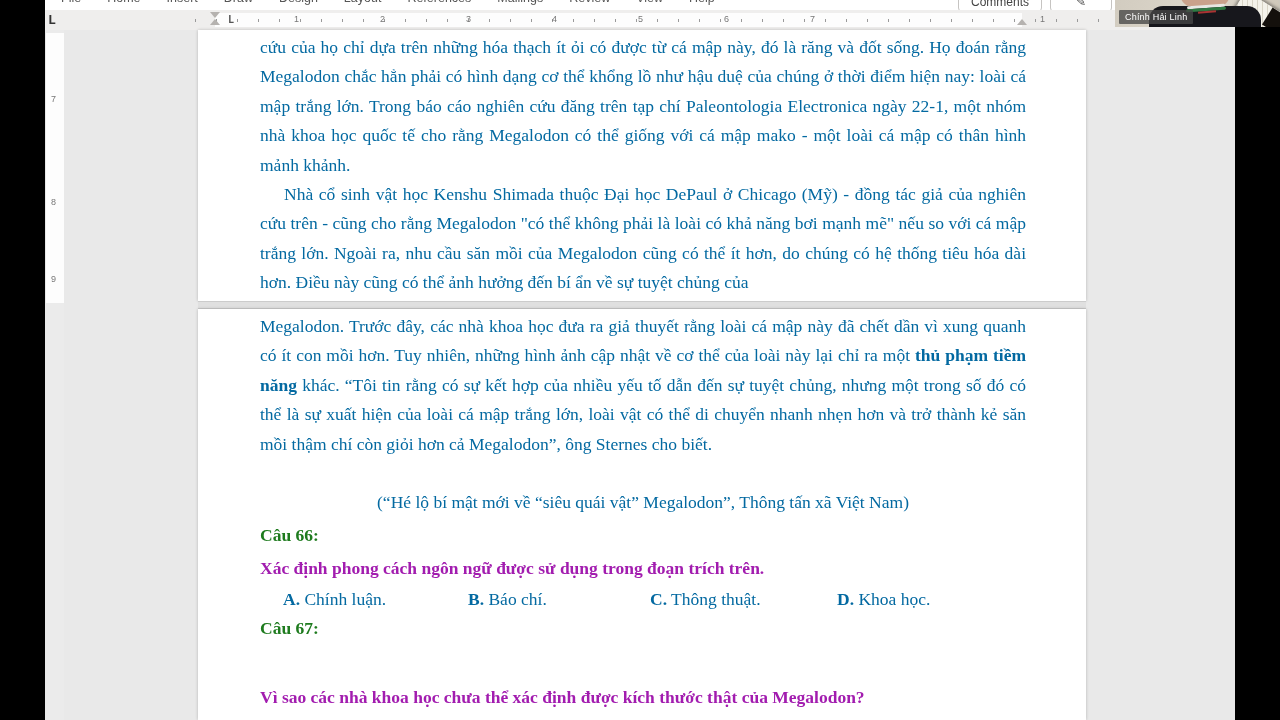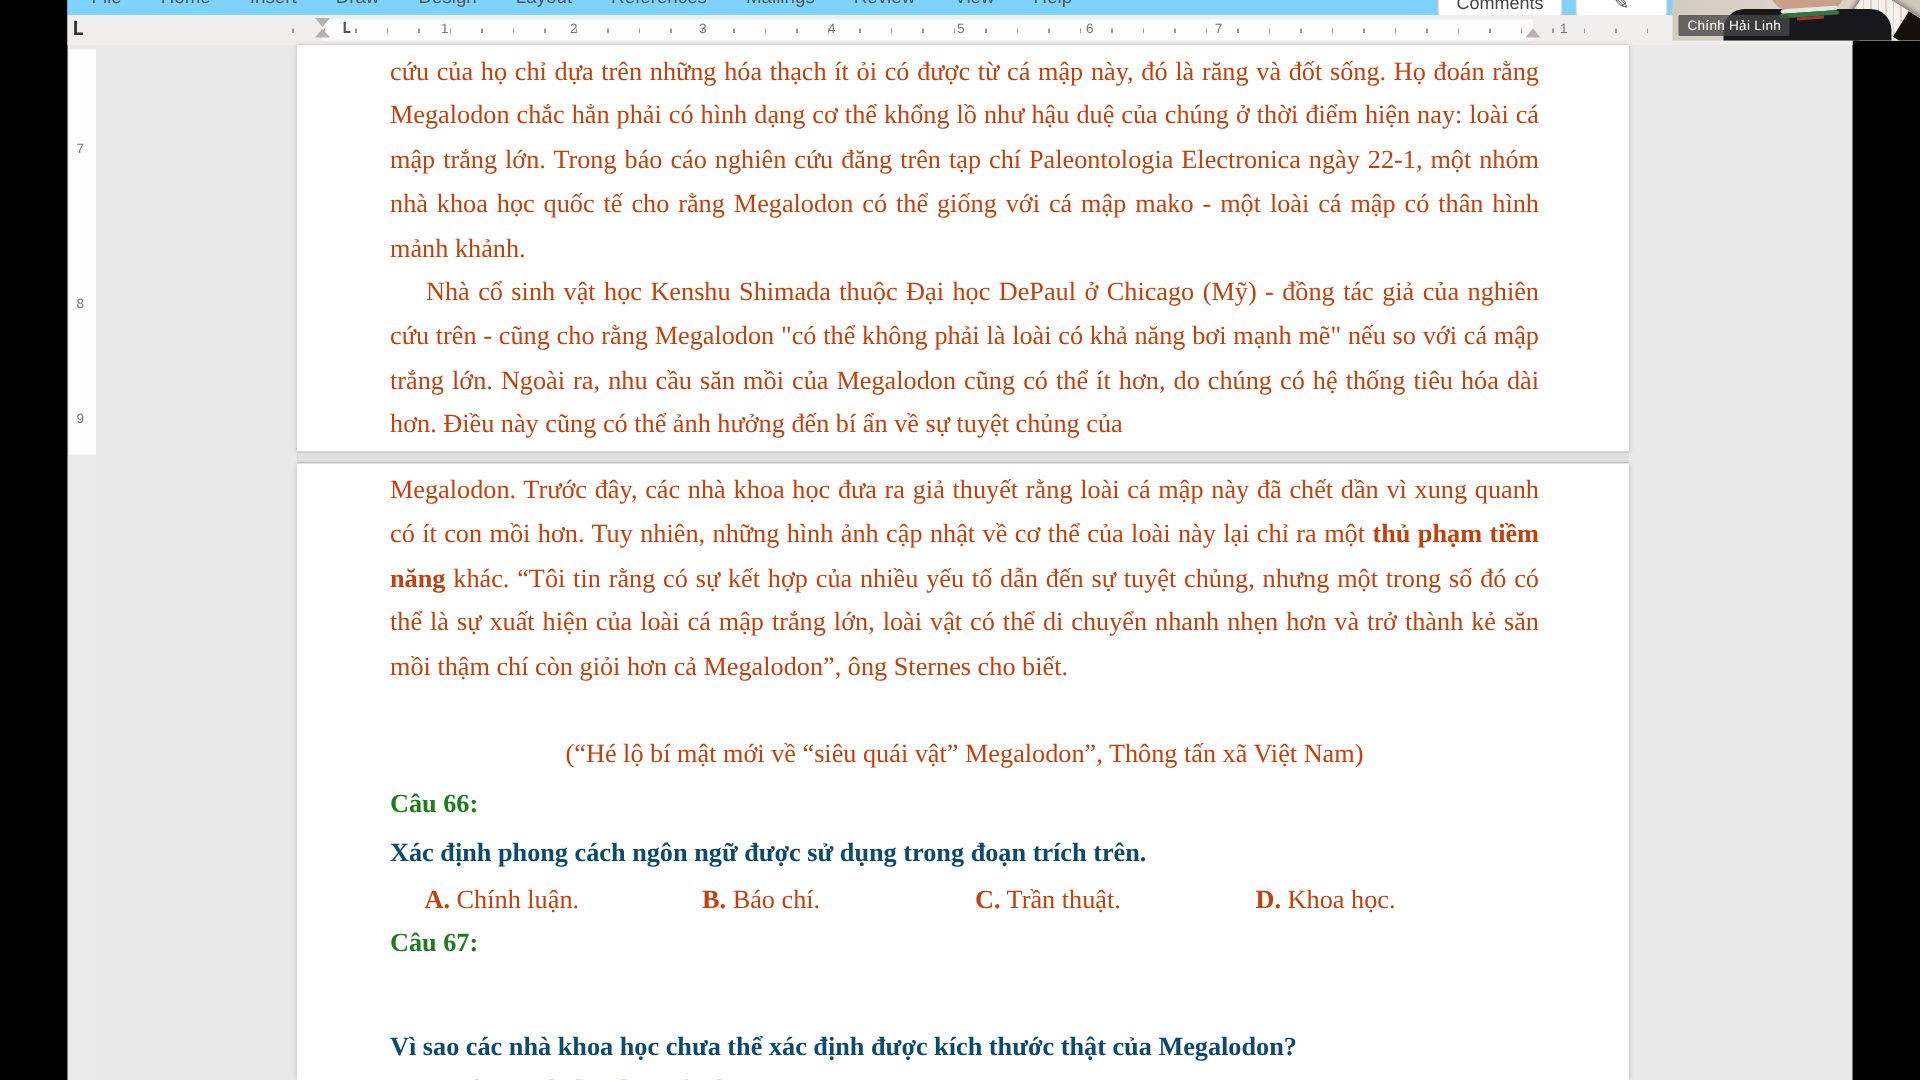--- a/index.html
+++ b/index.html
@@ -5,21 +5,21 @@
   html,body{margin:0;padding:0;}
   body{
     width:1280px;height:720px;position:relative;overflow:hidden;
     background:#e9e9e9;font-family:"Liberation Sans",sans-serif;
     -webkit-font-smoothing:antialiased;
   }
   .abs{position:absolute;}
   
   .strip-black{background:#000;top:0;height:720px;width:45px;}
   
-  .chrome{left:45px;top:0;width:1190px;height:10px;background:#7dd3fc;overflow:hidden;}
+  .chrome{left:45px;top:0;width:1190px;height:10px;background:#ffffff;overflow:hidden;}
   .tabs{display:flex;gap:26px;margin:-9px 0 0 16px;font-size:12.5px;color:#555;}
   .tabs span{white-space:nowrap;}
   .chrome-btn{
     position:absolute;top:-8px;height:20px;background:#fff;border:1px solid #c6c4c2;
     border-radius:4px;font-size:12px;color:#444;display:flex;align-items:center;
     justify-content:center;box-sizing:border-box;
   }
   
   .ruler-h{left:45px;top:10px;width:1190px;height:20px;background:#efeeed;overflow:hidden;}
   .ruler-h-white{position:absolute;left:170px;top:3px;width:807px;height:14px;background:#fdfdfd;}
@@ -38,27 +38,27 @@
     font-family:"DejaVu Sans Mono",monospace;}
   .ruler-v{left:46px;top:30px;width:18px;height:690px;background:#ebebeb;}
   .ruler-v-white{position:absolute;left:0;top:3px;width:18px;height:270px;background:#fdfdfd;}
   .ruler-vnum{position:absolute;left:5px;font-size:9px;color:#777;}
   
   .page{left:198px;width:888px;background:#fff;box-shadow:0 0 3px rgba(0,0,0,.22);}
   .page-sep{left:198px;top:301px;width:888px;height:8px;background:#e0e0e0;
     border-top:1px solid #cccccc;border-bottom:1px solid #cccccc;box-sizing:border-box;}
   
   .doc{font-family:"Liberation Serif","DejaVu Serif",serif;font-size:17.5px;
-    line-height:29.4px;color:#c2410c;}
+    line-height:29.4px;color:#0369a1;}
   .body-block{left:260px;width:766px;text-align:justify;}
   .body-block p{margin:0;}
   .indent{text-indent:24px;}
   .attribution{left:260px;width:766px;text-align:center;}
   .q-label{font-weight:bold;color:#1e7b1e;font-size:17.5px;}
-  .q-stem{font-weight:bold;color:#0c4a6e;}
+  .q-stem{font-weight:bold;color:#a21caf;}
   .opt{white-space:nowrap;text-align:center;}
   .opt b{font-weight:bold;}
   
   .webcam{left:1115px;top:0;width:165px;height:27px;overflow:hidden;
     background:linear-gradient(100deg,#d2ccc0 0%,#ddd7cb 55%,#cfc8ba 100%);}
   .wc-head{position:absolute;left:66px;top:-16px;width:48px;height:26px;border-radius:50%;
     background:#c9a18b;}
   .wc-shirt{position:absolute;left:34px;top:6px;width:112px;height:30px;border-radius:14px 14px 0 0;
     background:#17171c;}
   .wc-collar-w{position:absolute;left:72px;top:5px;width:38px;height:3px;background:#e6e6e2;
@@ -143,21 +143,21 @@
   <p><span>Megalodon. Trước đây, các nhà khoa học đưa ra giả thuyết rằng loài cá mập này đã chết dần vì xung quanh có ít con mồi hơn. Tuy nhiên, những hình ảnh cập nhật về cơ thể của loài này lại chỉ ra một </span><b>thủ phạm tiềm năng</b><span> khác. “Tôi tin rằng có sự kết hợp của nhiều yếu tố dẫn đến sự tuyệt chủng, nhưng một trong số đó có thể là sự xuất hiện của loài cá mập trắng lớn, loài vật có thể di chuyển nhanh nhẹn hơn và trở thành kẻ săn mồi thậm chí còn giỏi hơn cả Megalodon”, ông Sternes cho biết.</span></p>
 </div>
 
 <div class="abs doc attribution" style="top:488px;">(“Hé lộ bí mật mới về “siêu quái vật” Megalodon”, Thông tấn xã Việt Nam)</div>
 
 <div class="abs doc q-label" style="left:260px;top:521px;">Câu 66:</div>
 <div class="abs doc q-stem" style="left:260px;top:554px;">Xác định phong cách ngôn ngữ được sử dụng trong đoạn trích trên.</div>
 
 <div class="abs doc opt" style="left:283px;top:585px;"><b>A.</b><span> Chính luận.</span></div>
 <div class="abs doc opt" style="left:468px;top:585px;"><b>B.</b><span> Báo chí.</span></div>
-<div class="abs doc opt" style="left:650px;top:585px;"><b>C.</b><span> Trần thuật.</span></div>
+<div class="abs doc opt" style="left:650px;top:585px;"><b>C.</b><span> Thông thuật.</span></div>
 <div class="abs doc opt" style="left:837px;top:585px;"><b>D.</b><span> Khoa học.</span></div>
 
 <div class="abs doc q-label" style="left:260px;top:614px;">Câu 67:</div>
 <div class="abs doc q-stem" style="left:260px;top:683px;">Vì sao các nhà khoa học chưa thể xác định được kích thước thật của Megalodon?</div>
 <div class="abs doc opt" style="left:283px;top:712px;">A. Vì Megalodon đã tuyệt chủng</div>
 
 <div class="abs webcam">
   <div class="wc-ring"></div>
   <div class="wc-paper"></div>
   <div class="wc-dark-corner"></div>

